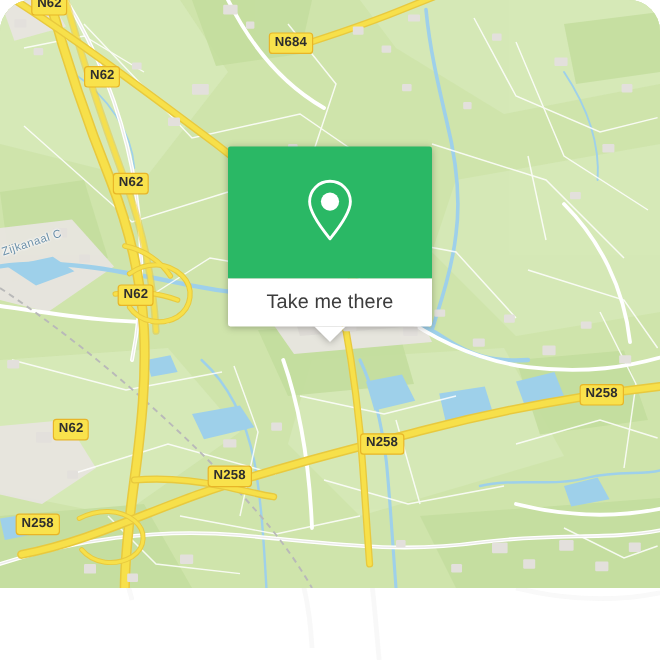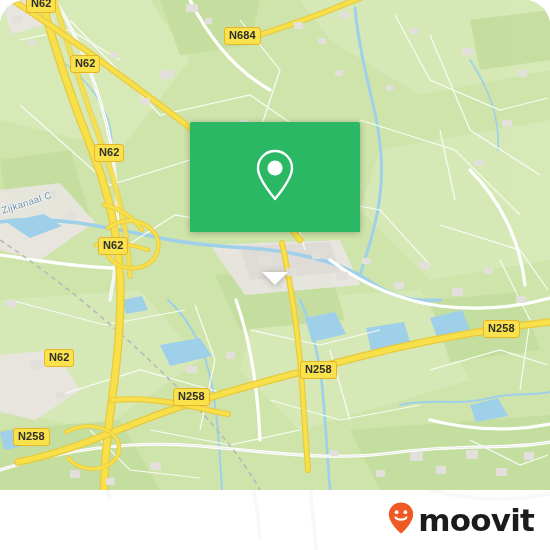--- a/index.html
+++ b/index.html
@@ -394,48 +394,39 @@
     <div id="popup-card">
       <div id="popup-head">
         <span>
           <svg width="44" height="56" viewBox="0 0 44 56" fill="none" aria-hidden="true">
             <path d="M22 4 C31.4 4 39 11.6 39 21 C39 31.5 26.5 46.5 22 52
                      C17.5 46.5 5 31.5 5 21 C5 11.6 12.6 4 22 4 Z" stroke="#ffffff" stroke-width="2.4" fill="none" stroke-linejoin="round"></path>
             <circle cx="22" cy="21" r="7.6" fill="#ffffff"></circle>
           </svg>
         </span>
       </div>
+      <div id="popup-foot">
+        <span id="popup-label">Take me there</span>
+      </div>
       <div id="popup-arrow"></div>
     </div>
 
 
   </div>
 
   <div id="bottom-bar">
 
     <svg id="bottom-bar-watermark" viewBox="0 0 550 550" preserveAspectRatio="none">
       <g stroke="#8a8a8a" fill="none" stroke-width="4">
         <path d="M0,470 C60,450 130,440 200,446 C270,452 330,462 400,452 C460,444 510,450 550,442"></path>
         <path d="M55,380 C80,420 100,460 110,500"></path>
         <path d="M236,440 C250,470 258,500 260,540"></path>
         <path d="M430,490 C470,500 510,502 550,494"></path>
         <path d="M18,462 C70,452 115,430 165,412 C225,391 290,375 355,358"></path>
         <path d="M308,470 C312,500 314,530 316,550"></path>
       </g>
     </svg>
 
 
-    <div id="brand-logo">
-      <span>
-        <svg width="30" height="34" viewBox="0 0 30 34" aria-hidden="true">
-          <path d="M15 1.5 C21.9 1.5 27.2 6.8 27.2 13.4 C27.2 20.6 18.6 29.6 15 32.6
-                   C11.4 29.6 2.8 20.6 2.8 13.4 C2.8 6.8 8.1 1.5 15 1.5 Z" fill="#ef5a24"></path>
-          <circle cx="10.6" cy="11.2" r="1.9" fill="#ffffff"></circle>
-          <circle cx="19.4" cy="11.2" r="1.9" fill="#ffffff"></circle>
-          <path d="M9.6 16.4 C11.3 19.4 18.7 19.4 20.4 16.4" stroke="#ffffff" stroke-width="2.1" fill="none" stroke-linecap="round"></path>
-        </svg>
-      </span>
-      <span id="brand-wordmark">moovit</span>
-    </div>
 
   </div>
 
 </div>
 
 </body></html>

